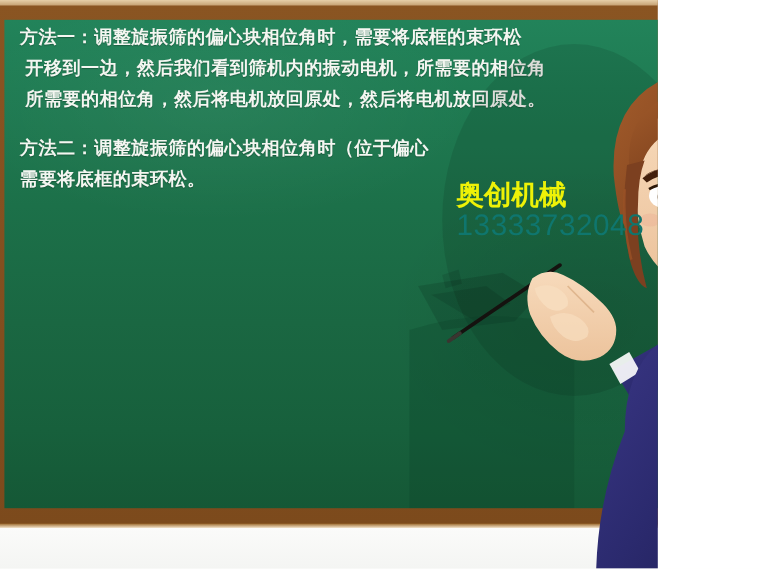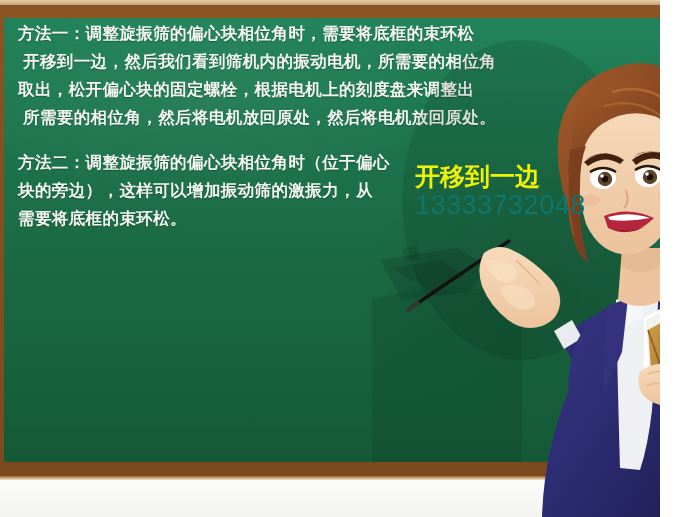--- a/index.html
+++ b/index.html
@@ -7,21 +7,21 @@
     margin: 0;
     padding: 0;
     background: #ffffff;
   }
   body {
     font-family: "Liberation Sans", "DejaVu Sans", sans-serif;
   }
 
   #stage {
     position: relative;
-    width: 660px;
+    width: 598px;
     height: 517px;
     overflow: hidden;
     background: #f7f7f5;
   }
 
   
   .wall-bottom {
     position: absolute;
     left: 0;
     top: 478px;
@@ -153,30 +153,28 @@
     <div class="frame-bottom-highlight"></div>
   </div>
 
   <div class="board">
     <div class="board-sheen"></div>
   </div>
 
   <div class="chalk-block">
     <div class="chalk-line">方法一：调整旋振筛的偏心块相位角时，需要将底框的束环松</div>
     <div class="chalk-line indent">开移到一边，然后我们看到筛机内的振动电机，所需要的相位角</div>
-    <div class="chalk-line">取出，松开偏心块的固定螺栓，根据电机上的刻度盘来调整出</div>
     <div class="chalk-line indent">所需要的相位角，然后将电机放回原处，然后将电机放回原处。</div>
     <div class="chalk-gap"></div>
     <div class="chalk-line">方法二：调整旋振筛的偏心块相位角时（位于偏心</div>
-    <div class="chalk-line">块的旁边），这样可以增加振动筛的激振力，从</div>
     <div class="chalk-line">需要将底框的束环松。</div>
   </div>
 
   <div class="watermark">
-    <div class="wm-name">开移到一边</div>
+    <div class="wm-name">奥创机械</div>
     <div class="wm-phone">13333732048</div>
   </div>
 
   <div class="teacher">
     <svg width="318" height="517" viewBox="0 0 318 517" xmlns="http://www.w3.org/2000/svg">
       <defs>
         <clipPath id="boardClip">
           <rect x="0" y="18" width="318" height="444"></rect>
         </clipPath>
         <clipPath id="stageClip">

